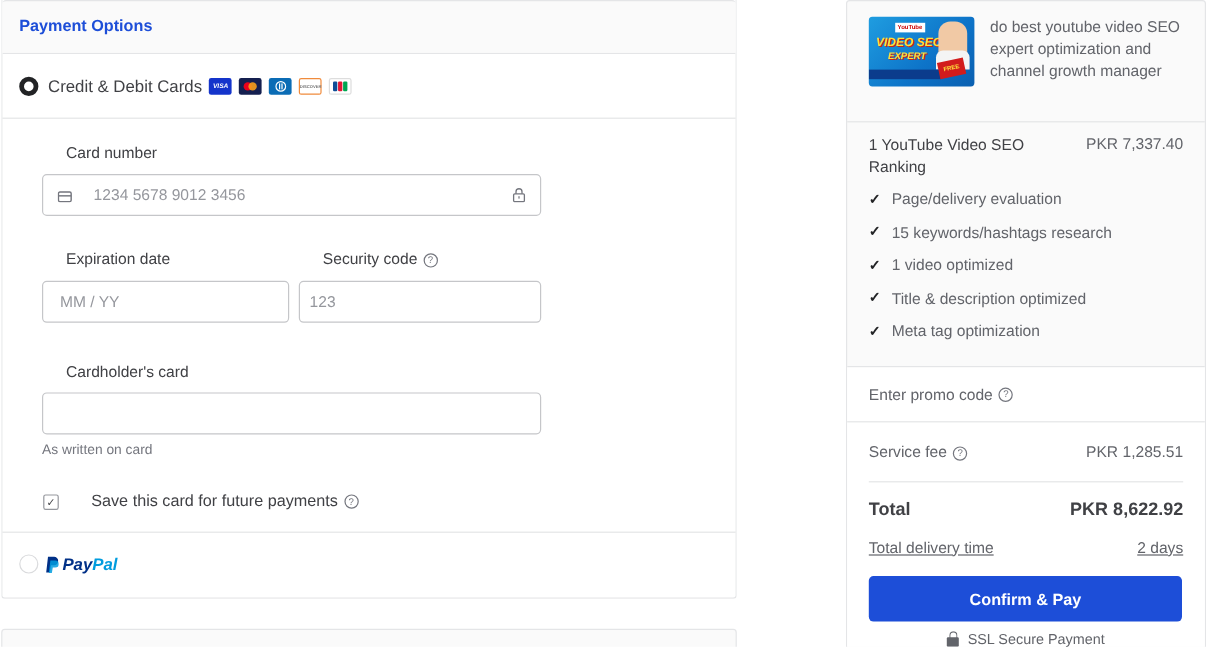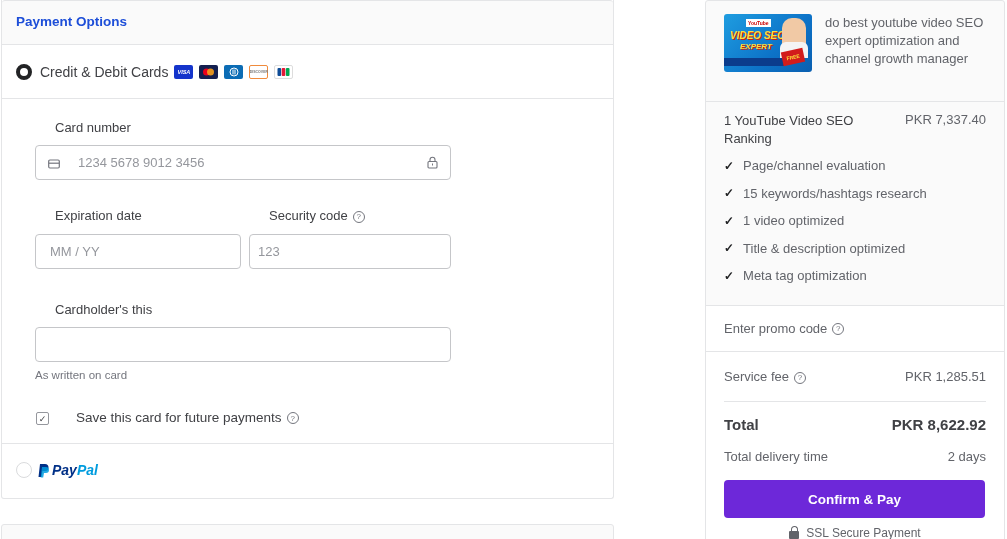--- a/index.html
+++ b/index.html
@@ -53,22 +53,22 @@
   .pkg-price { font-size: 13px; color: #62646a; }
   .feat { font-size: 13px; color: #62646a; display: flex; align-items: center; height: 27.5px; }
   .feat .ck { color: #222325; font-size: 12px; margin-right: 9px; font-weight: bold; }
   .feat-list { margin-top: 4px; }
 
   .promo { border-top: 1px solid #e4e5e7; background: #fff; height: 46px; display: flex; align-items: center; padding: 0 18px; font-size: 13px; color: #62646a; }
   .summary { border-top: 1px solid #e4e5e7; background: #fff; padding: 0 18px; height: 200px; }
   .sum-row { display: flex; justify-content: space-between; align-items: center; font-size: 13px; color: #62646a; }
   .fee-row { height: 50px; border-bottom: 1px solid #e4e5e7; }
   .total-row { height: 44px; font-weight: bold; font-size: 15px; color: #404145; }
-  .deliv-row { height: 20px; }
-  .confirm-btn { margin-top: 14px; width: 261px; height: 38px; background: #6d28d9; color: #fff; font-weight: bold; font-size: 13.5px; border-radius: 4px; display: flex; align-items: center; justify-content: center; border: none; font-family: "Liberation Sans", sans-serif; }
+  .deliv-row { height: 20px; text-decoration: underline; }
+  .confirm-btn { margin-top: 14px; width: 261px; height: 38px; background: #1d4ed8; color: #fff; font-weight: bold; font-size: 13.5px; border-radius: 4px; display: flex; align-items: center; justify-content: center; border: none; font-family: "Liberation Sans", sans-serif; }
   .ssl { display: flex; align-items: center; justify-content: center; margin-top: 8px; font-size: 12px; color: #62646a; }
   .lock-fill { width: 10px; height: 8px; background: #62646a; border-radius: 1px; position: relative; margin-right: 7px; margin-top: 4px; }
   .lock-fill::before { content: ""; position: absolute; left: 1.5px; top: -5px; width: 5px; height: 5px; border: 1.5px solid #62646a; border-bottom: none; border-radius: 4px 4px 0 0; }
 </style>
 </head>
 <body>
 
 <div class="pay-panel">
   <div class="pay-header">Payment Options</div>
 
@@ -123,21 +123,21 @@
       <span>MM / YY</span>
     </div>
 
     <span class="lbl" style="left:247px;top:109px;">
       <span>Security code</span><span class="help">?</span>
     </span>
     <div class="input" style="left:247px;top:135px;width:202px;padding-left:8px;">
       <span>123</span>
     </div>
 
-    <span class="lbl" style="left:33px;top:203px;">Cardholder's this</span>
+    <span class="lbl" style="left:33px;top:203px;">Cardholder's card</span>
     <div class="input" style="left:33px;top:228px;width:416px;padding-left:14px;">
       <span></span>
     </div>
     <span class="hint" style="left:33px;top:270px;">As written on card</span>
 
     <span class="chk" style="left:34px;top:313px;">✓</span>
     <span class="lbl" style="left:54px;top:311px;font-size:13.5px;">
       <span>Save this card for future payments</span><span class="help">?</span>
     </span>
   </div>
@@ -174,21 +174,21 @@
   </div>
 
   <div class="pkg-section">
     <div class="pkg-head">
       <span class="pkg-name">1 YouTube Video SEO Ranking</span>
       <span class="pkg-price">PKR 7,337.40</span>
     </div>
     <div class="feat-list">
       <div class="feat">
           <span class="ck">✓</span>
-          <span>Page/channel evaluation</span>
+          <span>Page/delivery evaluation</span>
         </div>
       <div class="feat">
           <span class="ck">✓</span>
           <span>15 keywords/hashtags research</span>
         </div>
       <div class="feat">
           <span class="ck">✓</span>
           <span>1 video optimized</span>
         </div>
       <div class="feat">

